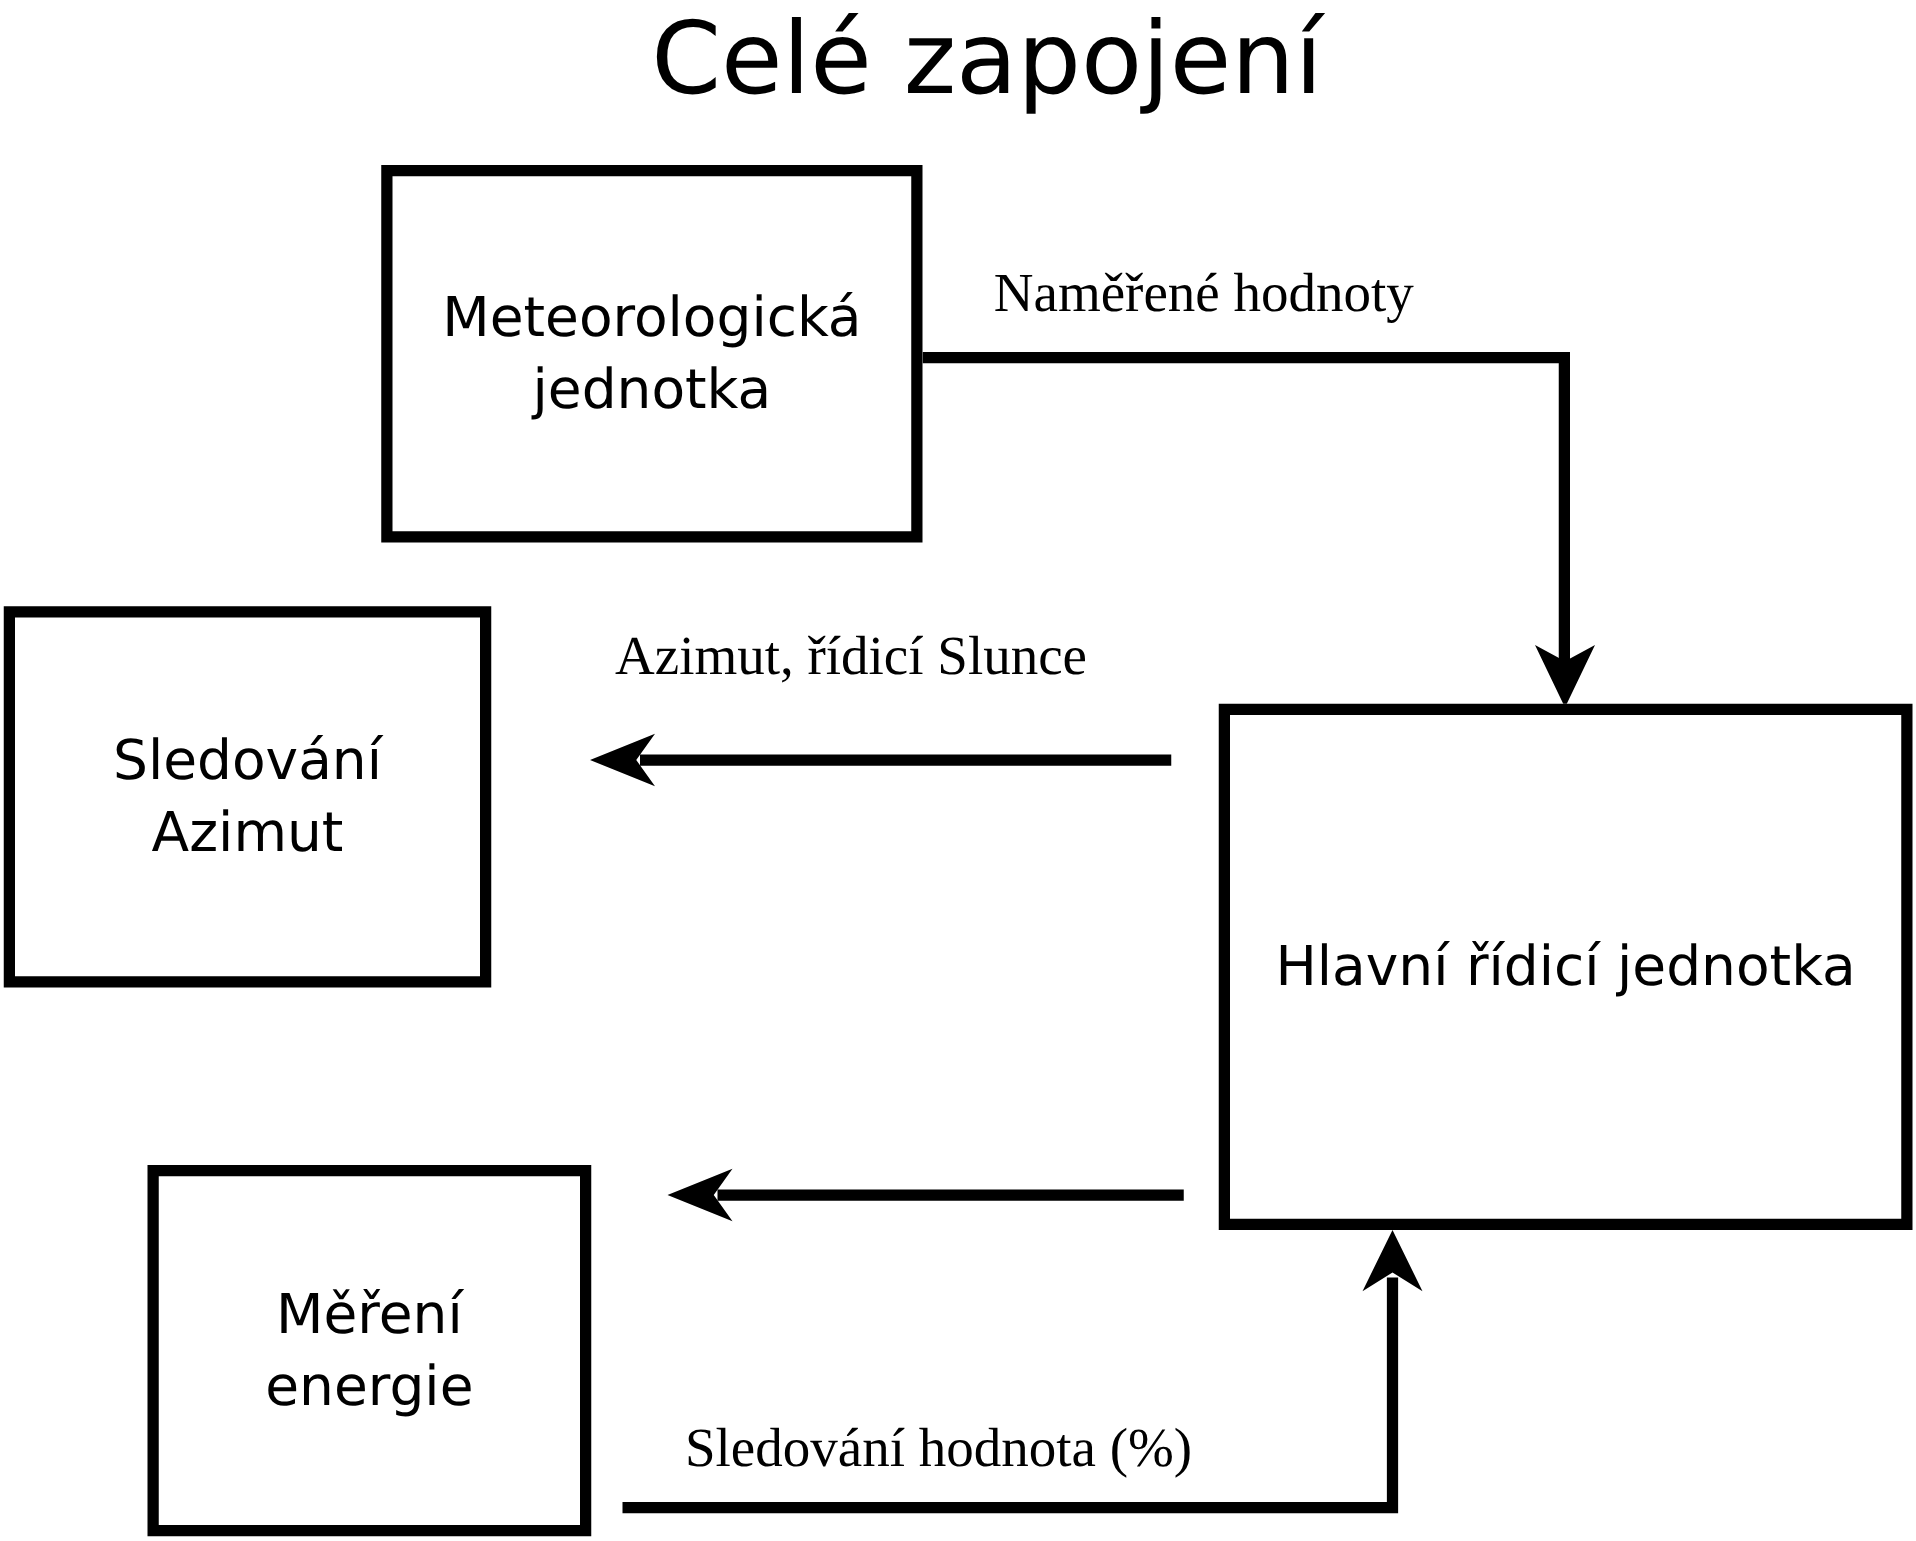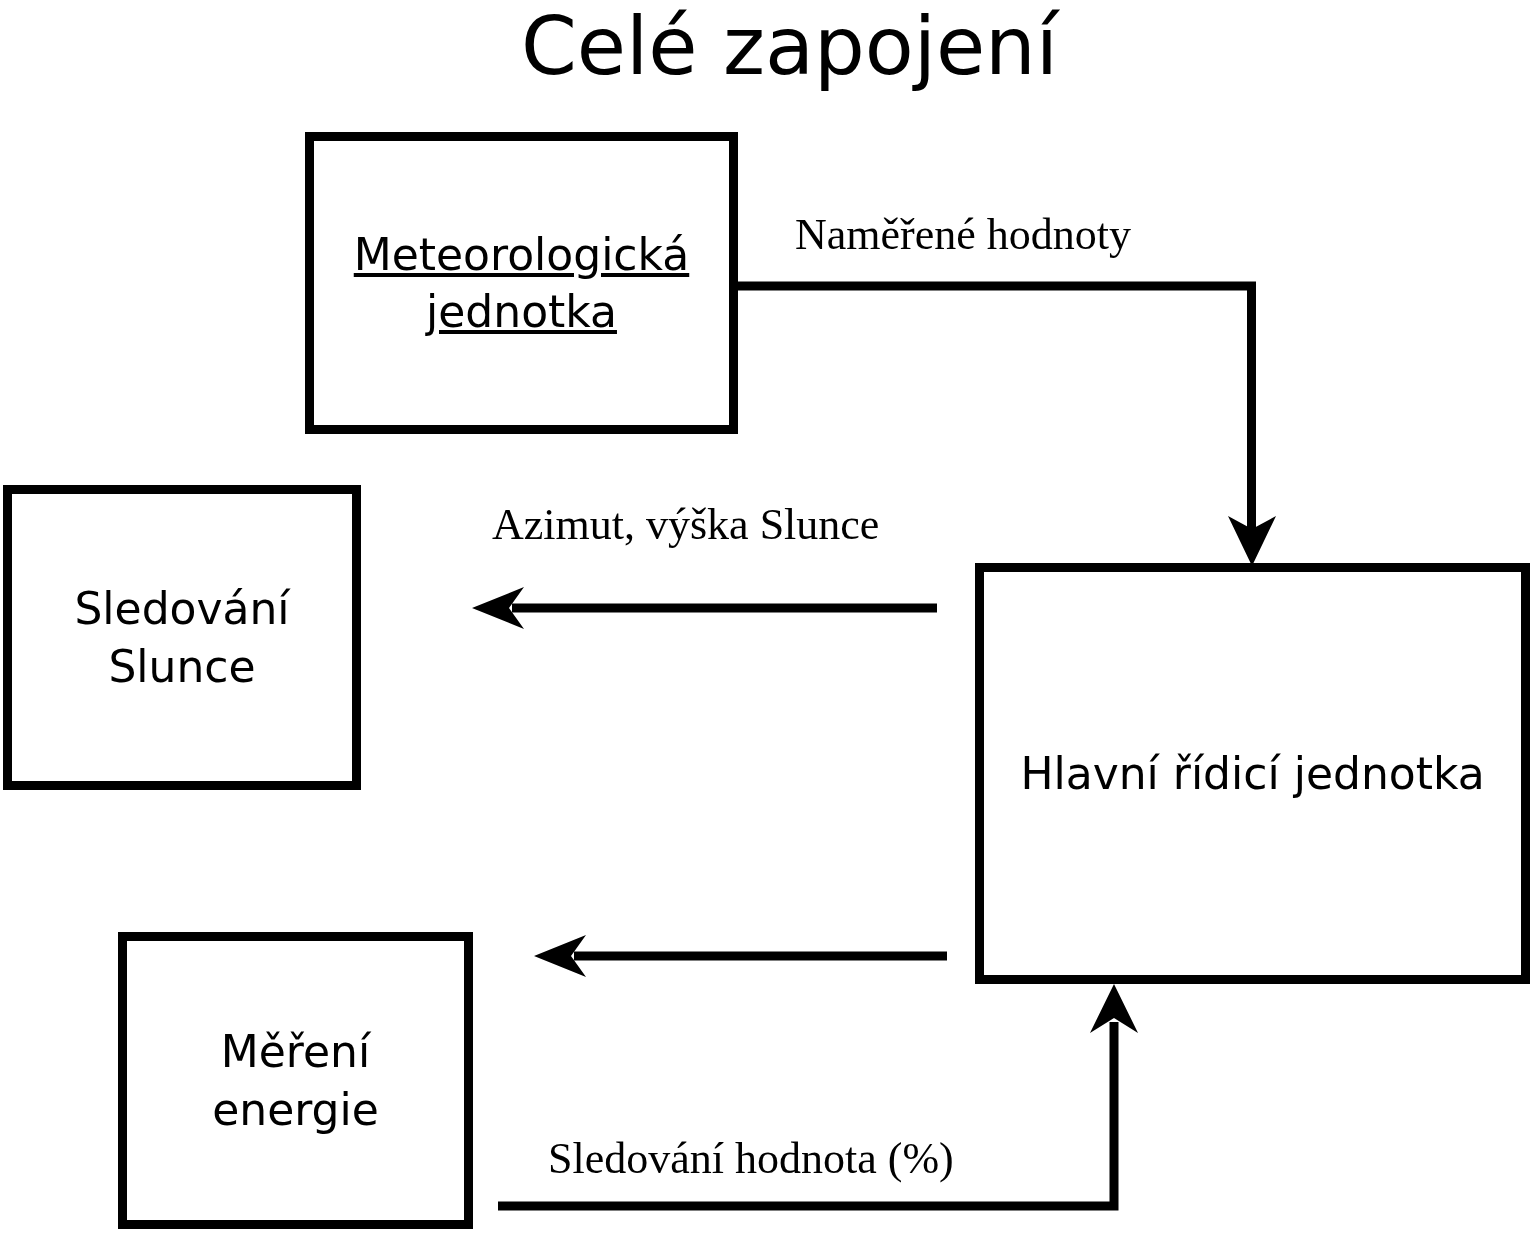--- a/index.html
+++ b/index.html
@@ -34,22 +34,22 @@
     background: #ffffff;
     display: flex;
     flex-direction: column;
     align-items: center;
     justify-content: center;
     text-align: center;
     font-size: 44px;
     line-height: 1.3;
   }
   .node span { display: block; white-space: nowrap; }
-  #node-meteo   { left: 305px; top: 132px;  width: 433px; height: 302px; text-decoration: underline; }
-  #node-sledovani { left: 3px;  top: 485px;  width: 358px; height: 305px; }
+  #node-meteo   { left: 305px; top: 132px;  width: 433px; height: 302px; }
+  #node-sledovani { left: 3px;  top: 485px;  width: 390px; height: 305px; }
   #node-mereni  { left: 118px; top: 932px;  width: 355px; height: 297px; }
   #node-hlavni  { left: 975px; top: 563px;  width: 555px; height: 421px; }
   .edge-label {
     position: absolute;
     font-size: 44px;
     line-height: 1.32;
     white-space: nowrap;
     font-family: Liberation Serif, serif;
   }
   #edge-label-measured-values { left: 795px; top: 206px; }
@@ -95,32 +95,32 @@
     <polygon class="head" points="1114,984 1090,1033 1114,1018 1138,1033"></polygon>
   </svg>
 
   <div class="node" id="node-meteo">
     <span>Meteorologická</span>
     <span>jednotka</span>
   </div>
 
   <div class="node" id="node-sledovani">
     <span>Sledování</span>
-    <span>Slunce</span>
+    <span>Azimut</span>
   </div>
 
   <div class="node" id="node-hlavni">
     <span>Hlavní řídicí jednotka</span>
   </div>
 
   <div class="node" id="node-mereni">
     <span>Měření</span>
     <span>energie</span>
   </div>
 
   <div class="edge-label" id="edge-label-measured-values">Naměřené hodnoty</div>
 
-  <div class="edge-label" id="edge-label-sun-position">Azimut, výška Slunce</div>
+  <div class="edge-label" id="edge-label-sun-position">Azimut, řídicí Slunce</div>
 
 
   <div class="edge-label" id="edge-label-measured-pct">Sledování hodnota (%)</div>
 
 </div>
 
 </body></html>

